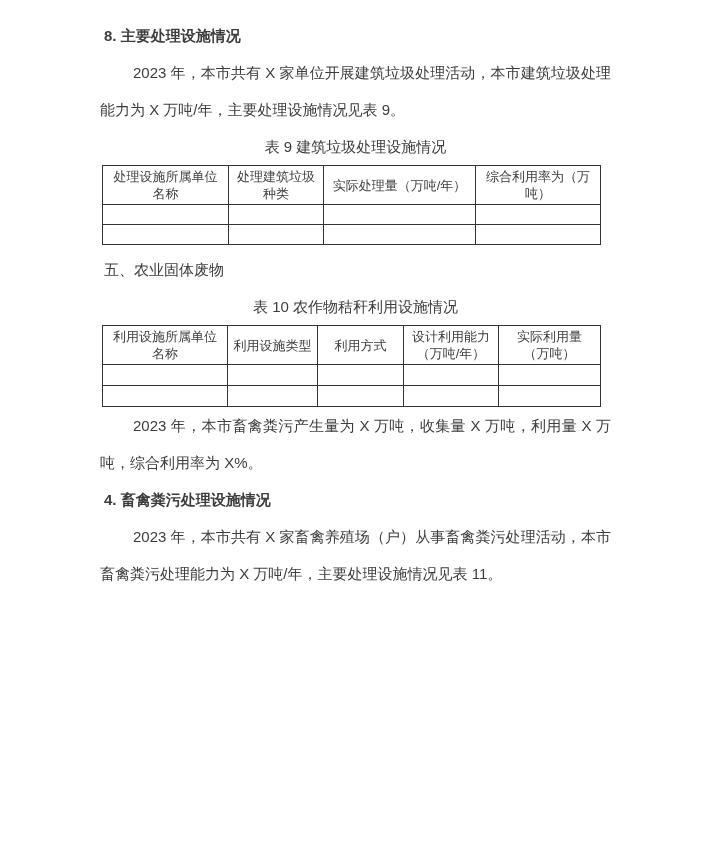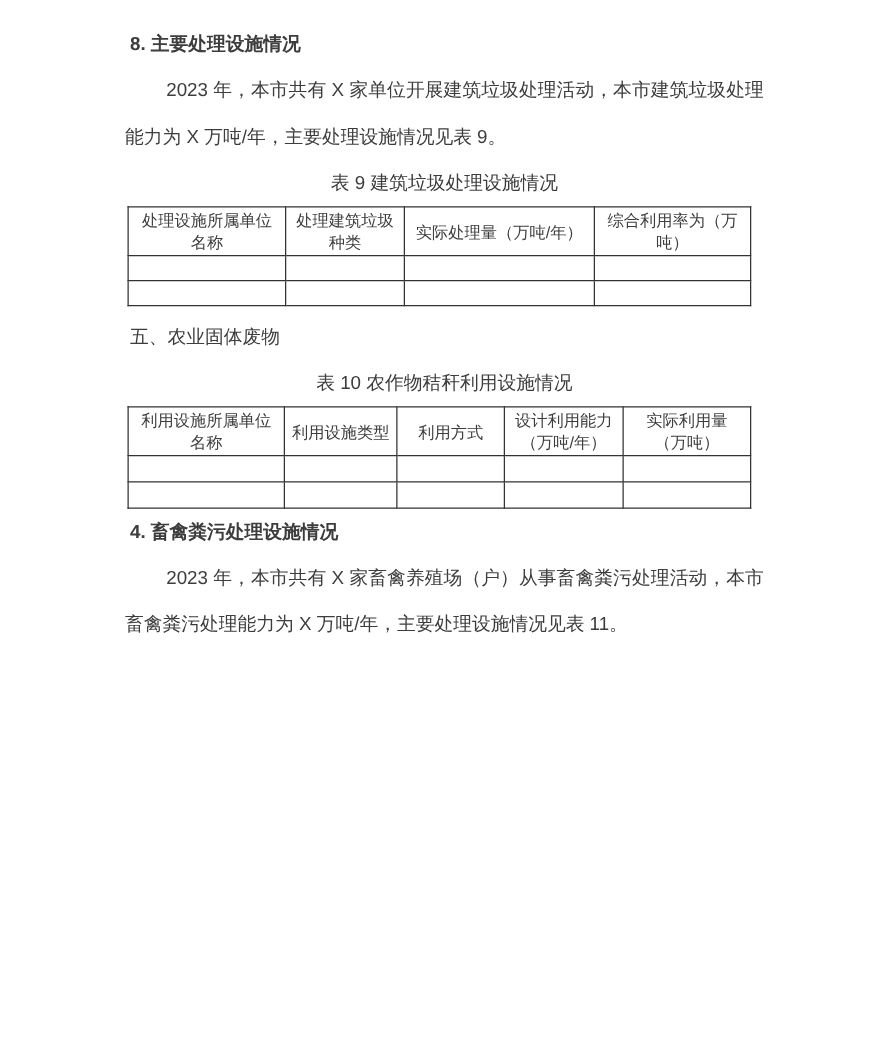--- a/index.html
+++ b/index.html
@@ -160,18 +160,19 @@
         <td></td>
         <td></td>
         <td></td>
         <td></td>
         <td></td>
       </tr>
     </tbody>
   </table>
 
 
+  <div class="para">2023 年，本市畜禽粪污产生量为 X 万吨，收集量 X 万吨，利用量 X 万吨，综合利用率为 X%。</div>
 
   <div class="heading bold">4. 畜禽粪污处理设施情况</div>
 
   <div class="para">2023 年，本市共有 X 家畜禽养殖场（户）从事畜禽粪污处理活动，本市畜禽粪污处理能力为 X 万吨/年，主要处理设施情况见表 11。</div>
 
 </div>
 
 </body></html>

